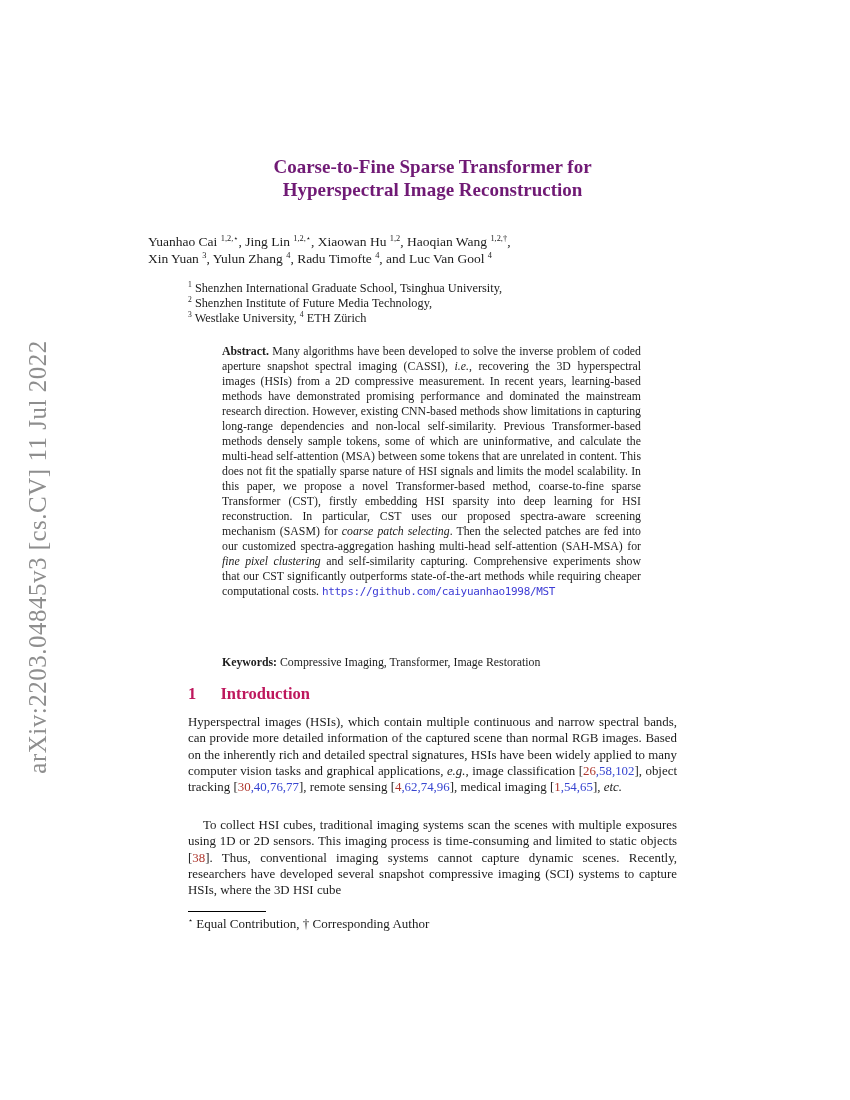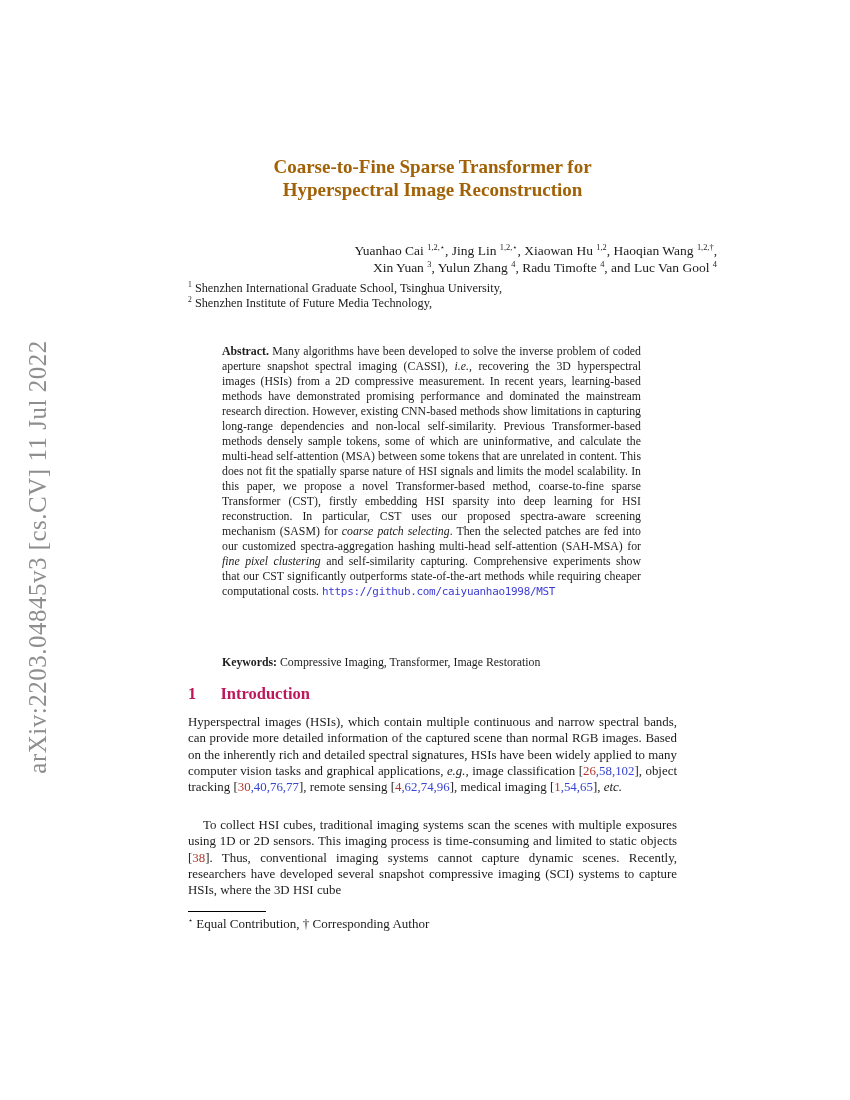--- a/index.html
+++ b/index.html
@@ -10,26 +10,26 @@
   }
   .arxiv-sidebar {
     position:absolute; left:38px; top:557px;
     transform:translate(-50%,-50%) rotate(-90deg);
     white-space:nowrap; font-size:25px; letter-spacing:0.5px;
     color:var(--sidebar-gray,#8e8e8e);
     font-family:"Liberation Serif","DejaVu Serif",serif;
   }
   .title {
     position:absolute; left:188px; width:489px; top:155px; margin:0;
-    text-align:center; font-size:19px; font-weight:bold; line-height:23px; color:#a16207;
+    text-align:center; font-size:19px; font-weight:bold; line-height:23px; color:#701a75;
   }
   .title .tline { display:block; }
   .authors {
     position:absolute; left:148px; width:569px; top:233px;
-    text-align:right; font-size:13.5px; line-height:17px;margin-top:9px;
+    text-align:left; font-size:13.5px; line-height:17px;
   }
   .affils {
     position:absolute; left:188px; width:489px; top:281px;
     font-size:12.3px; line-height:14.8px;
   }
   .abstract {
     position:absolute; left:222px; width:419px; top:344px;
     font-size:11.8px; line-height:15px; text-align:justify;
   }
   .keywords {
@@ -79,20 +79,21 @@
   </h1>
 
   <div class="authors">
     <div><span>Yuanhao Cai </span><sup class="seg-sup">1,2,⋆</sup><span>, Jing Lin </span><sup class="seg-sup">1,2,⋆</sup><span>, Xiaowan Hu </span><sup class="seg-sup">1,2</sup><span>, Haoqian Wang </span><sup class="seg-sup">1,2,†</sup><span>,</span></div>
     <div><span>Xin Yuan </span><sup class="seg-sup">3</sup><span>, Yulun Zhang </span><sup class="seg-sup">4</sup><span>, Radu Timofte </span><sup class="seg-sup">4</sup><span>, and Luc Van Gool </span><sup class="seg-sup">4</sup></div>
   </div>
 
   <div class="affils">
     <div><sup class="seg-sup">1</sup><span> Shenzhen International Graduate School, Tsinghua University,</span></div>
     <div><sup class="seg-sup">2</sup><span> Shenzhen Institute of Future Media Technology,</span></div>
+    <div><sup class="seg-sup">3</sup><span> Westlake University, </span><sup class="seg-sup">4</sup><span> ETH Zürich</span></div>
   </div>
 
   <div class="abstract"><span class="seg-b">Abstract.</span><span> Many algorithms have been developed to solve the inverse problem of coded aperture snapshot spectral imaging (CASSI), </span><span class="seg-i">i.e.</span><span>, recovering the 3D hyperspectral images (HSIs) from a 2D compressive measurement. In recent years, learning-based methods have demonstrated promising performance and dominated the mainstream research direction. However, existing CNN-based methods show limitations in capturing long-range dependencies and non-local self-similarity. Previous Transformer-based methods densely sample tokens, some of which are uninformative, and calculate the multi-head self-attention (MSA) between some tokens that are unrelated in content. This does not fit the spatially sparse nature of HSI signals and limits the model scalability. In this paper, we propose a novel Transformer-based method, coarse-to-fine sparse Transformer (CST), firstly embedding HSI sparsity into deep learning for HSI reconstruction. In particular, CST uses our proposed spectra-aware screening mechanism (SASM) for </span><span class="seg-i">coarse patch selecting</span><span>. Then the selected patches are fed into our customized spectra-aggregation hashing multi-head self-attention (SAH-MSA) for </span><span class="seg-i">fine pixel clustering</span><span> and self-similarity capturing. Comprehensive experiments show that our CST significantly outperforms state-of-the-art methods while requiring cheaper computational costs. </span><span class="seg-link">https://github.com/caiyuanhao1998/MST</span></div>
 
   <div class="keywords"><span class="seg-b">Keywords:</span><span> Compressive Imaging, Transformer, Image Restoration</span></div>
 
   <div class="sec-heading">
     <span class="sec-num">1</span>
     <span class="sec-title">Introduction</span>
   </div>

